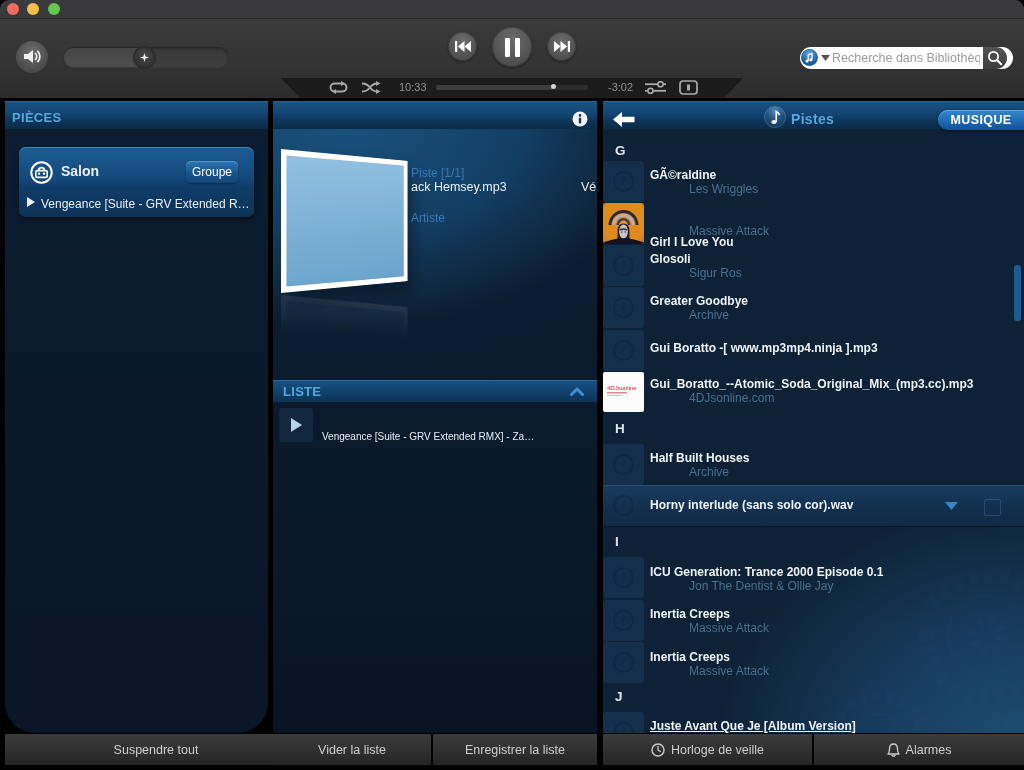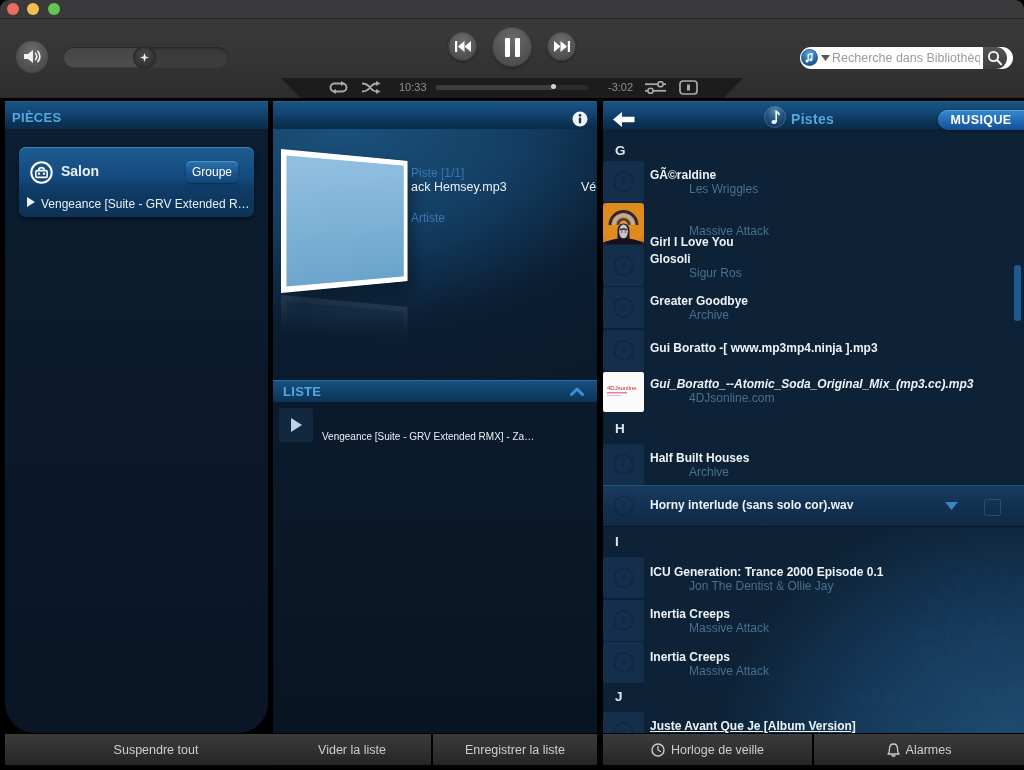--- a/index.html
+++ b/index.html
@@ -281,21 +281,21 @@
 
   <div class="abs tile" style="top:229px;"></div>
   <div class="abs title" style="top:240px;">Gui Boratto -[ www.mp3mp4.ninja ].mp3</div>
 
   <svg class="abs" style="left:0; top:271px; border-radius:2px;" width="41" height="40" viewBox="0 0 41 40" id="djtile">
     <rect width="41" height="40" fill="#fbfbfb"></rect>
     <text x="4" y="18" font-size="6" fill="#cc2233" font-family="Liberation Sans">4DJsonline</text>
     <rect x="4" y="20" width="20" height="1.5" fill="#dd8899"></rect>
     <rect x="4" y="23" width="14" height="1" fill="#e8b5bd"></rect>
   </svg>
-  <div class="abs title" style="top:276px;font-style:italic;">Gui_Boratto_--Atomic_Soda_Original_Mix_(mp3.cc).mp3</div>
+  <div class="abs title" style="top:276px;">Gui_Boratto_--Atomic_Soda_Original_Mix_(mp3.cc).mp3</div>
   <div class="abs artist" style="top:290px;">4DJsonline.com</div>
 
   <div class="abs sect" style="top:320px;">H</div>
 
   <div class="abs tile" style="top:343px;"></div>
   <div class="abs title" style="top:350px;">Half Built Houses</div>
   <div class="abs artist" style="top:364px;">Archive</div>
 
   <div class="abs" style="left:0; top:384px; width:421px; height:42px;
     background:linear-gradient(#183c60 ,#122f4e 60%, #102a45); box-shadow:inset 0 1px 0 #24527a, inset 0 -1px 0 rgba(5,15,28,.7);"></div>

